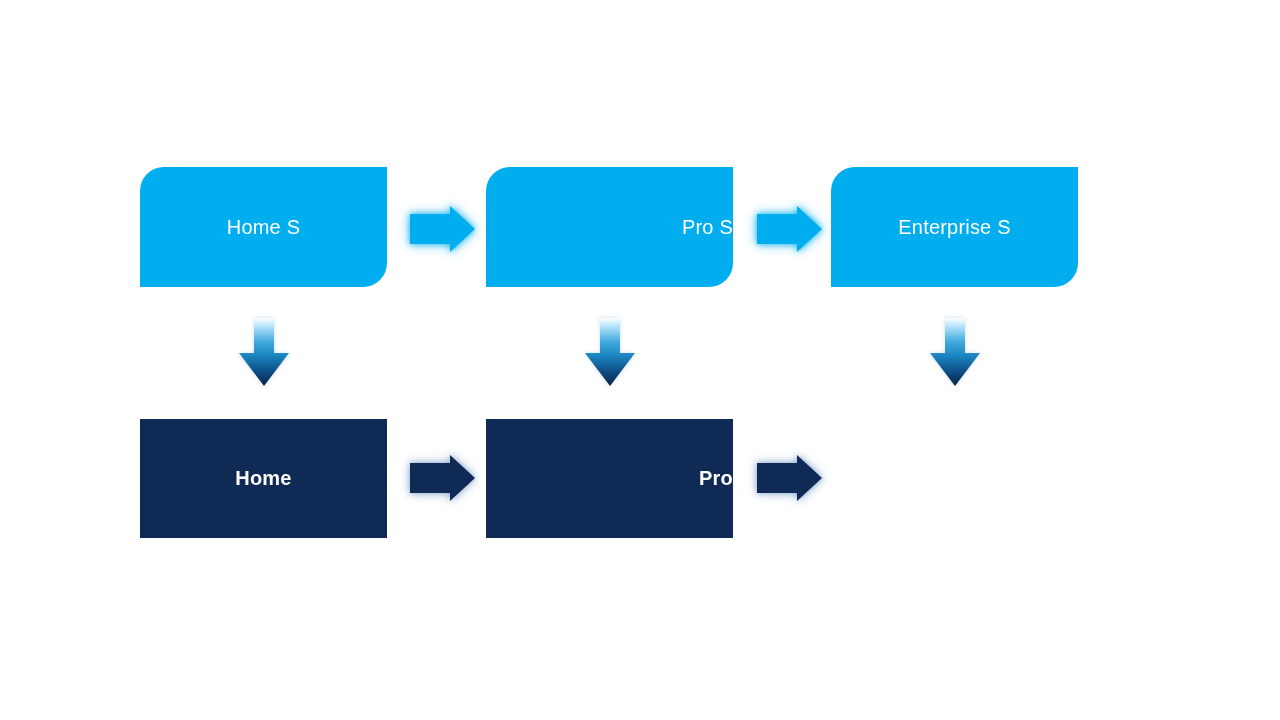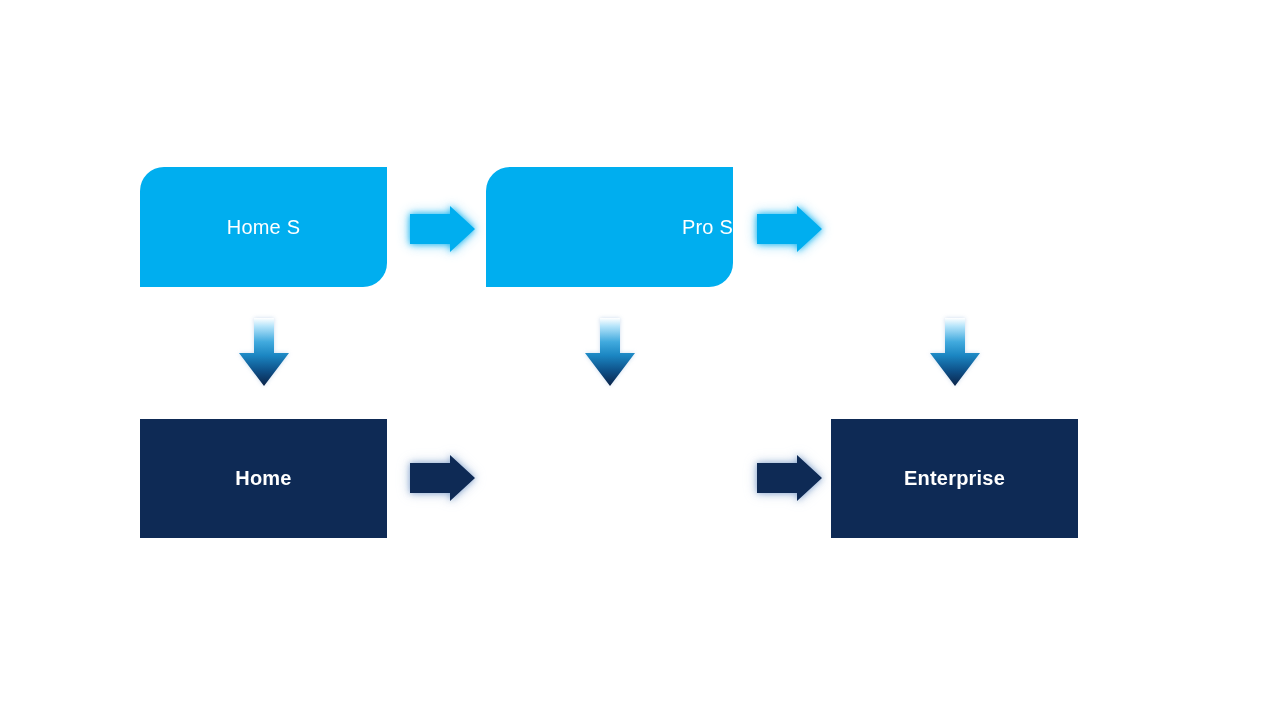--- a/index.html
+++ b/index.html
@@ -104,20 +104,23 @@
       </linearGradient>
     </defs>
   </svg>
 
   <div class="box box-top col1">
     <span>Home S</span>
   </div>
   <div class="box box-top col2">
     <span>Pro S</span>
   </div>
+  <div class="box box-top col3">
+    <span>Enterprise S</span>
+  </div>
 
   <div class="arrow-right arrow-right-top ar-pos1">
     <svg width="65" height="46" viewBox="0 0 65 46">
         <polygon points="0,8 40,8 40,0 65,23 40,46 40,38 0,38"></polygon>
       </svg>
   </div>
   <div class="arrow-right arrow-right-top ar-pos2">
     <svg width="65" height="46" viewBox="0 0 65 46">
         <polygon points="0,8 40,8 40,0 65,23 40,46 40,38 0,38"></polygon>
       </svg>
@@ -135,22 +138,22 @@
   </div>
   <div class="arrow-down ad-col3">
     <svg width="50" height="68" viewBox="0 0 50 68">
         <polygon points="15,0 35,0 35,35 50,35 25,68 0,35 15,35" fill="url(#gradDown)"></polygon>
       </svg>
   </div>
 
   <div class="box box-bottom col1">
     <span>Home</span>
   </div>
-  <div class="box box-bottom col3">
-    <span>Enterprise</span>
+  <div class="box box-bottom col2">
+    <span>Pro</span>
   </div>
 
   <div class="arrow-right arrow-right-bottom ar-pos1">
     <svg width="65" height="46" viewBox="0 0 65 46">
         <polygon points="0,8 40,8 40,0 65,23 40,46 40,38 0,38"></polygon>
       </svg>
   </div>
   <div class="arrow-right arrow-right-bottom ar-pos2">
     <svg width="65" height="46" viewBox="0 0 65 46">
         <polygon points="0,8 40,8 40,0 65,23 40,46 40,38 0,38"></polygon>

